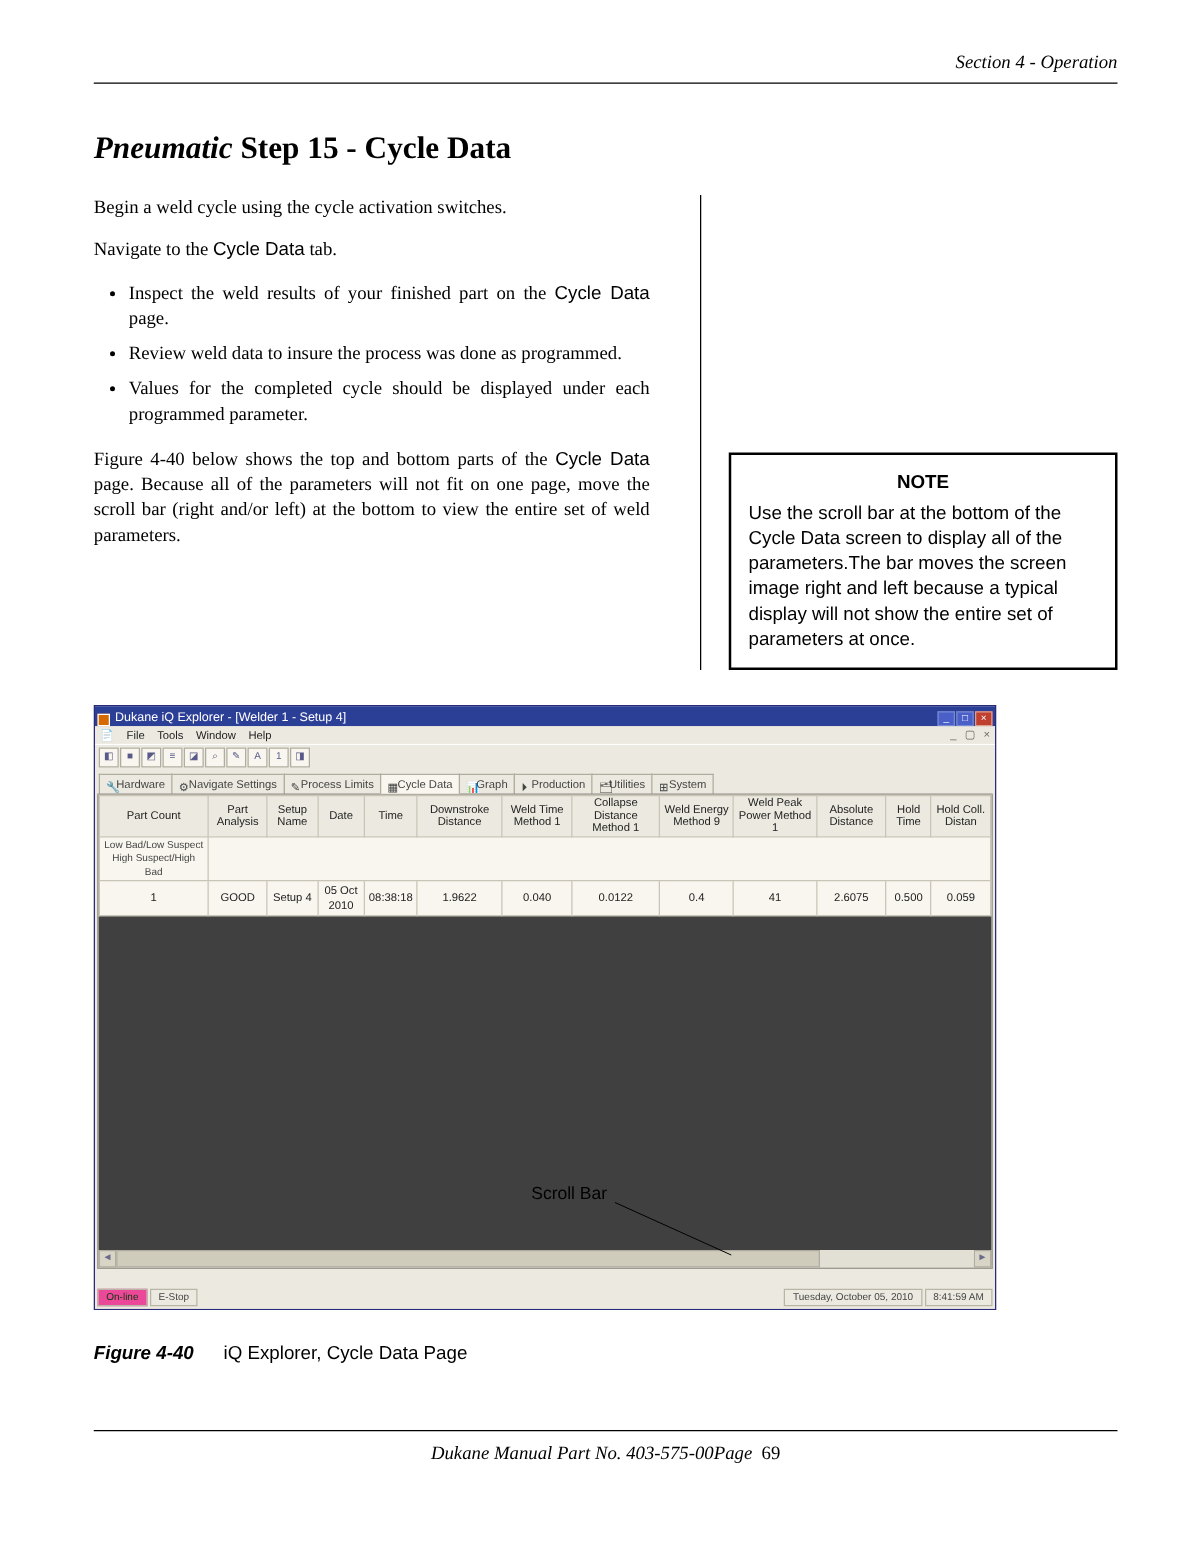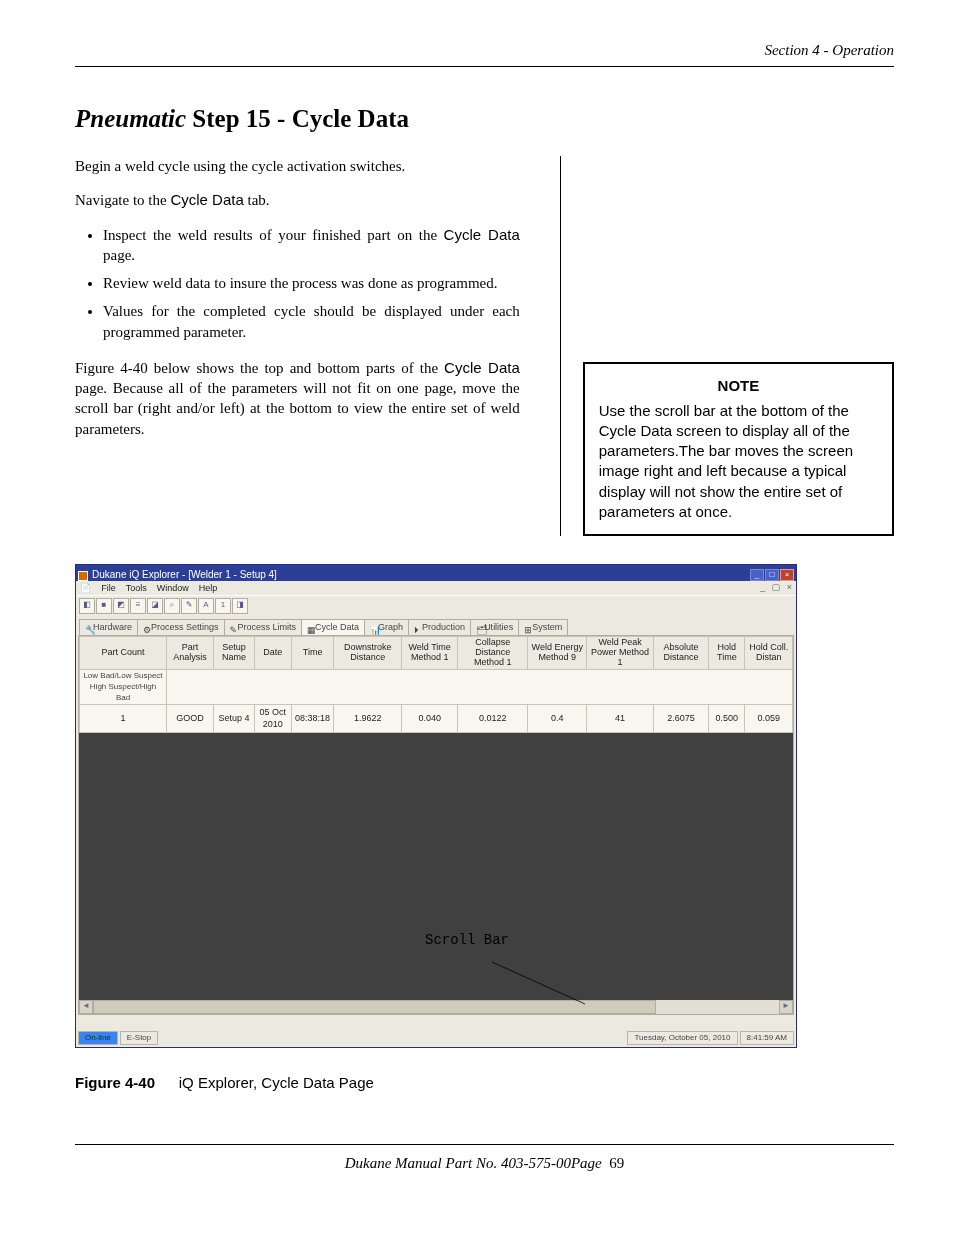--- a/index.html
+++ b/index.html
@@ -57,21 +57,21 @@
     text-align: left;
     line-height: 1.35;
     margin-top: 44px;
   }
   .note-title { text-align: center; font-weight: bold; margin-bottom: 4px; }
 
   
   .annot-wrap { position: relative; margin-top: 6px; }
   .annot { font-family: Arial, Helvetica, sans-serif; font-size: 14px; position: absolute; }
   .annot.param { top: 0; left: 580px; }
-  .annot.scroll { bottom: 98px; left: 350px; font-family: Liberation Mono, monospace; }
+  .annot.scroll { bottom: 84px; left: 350px; }
   svg.line { position: absolute; overflow: visible; pointer-events: none; }
 
   
   .screenshot {
     margin-top: 28px;
     width: 720px;
     border: 1px solid #2a2a7a;
     background: #eceae0;
     font-family: Tahoma, Arial, sans-serif;
     font-size: 9px;
@@ -111,25 +111,25 @@
   .dtable th { background: #eceae0; height: 22px; line-height: 1.1; }
   .dtable td { background: #f8f6ee; }
   .sub-row td { font-size: 8px; color: #444; margin-left: 43px; }
   .hscroll { position: absolute; bottom: 0; left: 0; right: 0; height: 14px; background: #e6e4da; display: flex; align-items: center; }
   .hscroll .arrow { width: 14px; height: 14px; background: #d8d5c6; border: 1px solid #b0ada0; box-sizing: border-box; text-align: center; font-size: 8px; line-height: 10px; color: #6a6a8a;}
   .hscroll .track { flex: 1; height: 14px; position: relative; background: #e2e0d4; }
   .hscroll .thumb { position: absolute; left: 0; width: 82%; height: 100%; background: #d0ccbc; border: 1px solid #b0ada0; box-sizing: border-box; }
 
   .statusbar { display: flex; align-items: center; font-size: 8px; color: #444; padding: 2px; gap: 2px; background: #eceae0; }
   .statusbar .cell { border: 1px solid #b8b5a6; padding: 0 6px; height: 12px; line-height: 12px; }
-  .statusbar .online { background: #3b82f6; color: #0a3a0a; }
+  .statusbar .online { background: #ec4899; color: #0a3a0a; }
   .statusbar .spacer2 { flex: 1; }
 
   .fig-cap { margin-top: 25px; font-size: 15px; }
-  .fig-cap b { font-family: Arial, sans-serif; }
+  .fig-cap b { font-family: Arial, sans-serif; font-style: italic; }
   .fig-cap .desc { font-family: Arial, sans-serif; margin-left: 20px; }
 
   .footer { margin-top: 50px; border-top: 1px solid #000; padding-top: 8px; display: flex; justify-content: center; font-style: italic; font-size: 15px; }
   .footer .pg { font-style: italic; }
 </style>
 </head>
 <body>
 
 <div class="section-label">Section 4 - Operation</div>
 <div class="header-line"></div>
@@ -196,21 +196,21 @@
       <span class="tbtn">1</span>
       <span class="tbtn">◨</span>
     </div>
     <div class="tabbar">
       <span class="tab">
           <span class="dot">🔧</span>
           <span>Hardware</span>
         </span>
       <span class="tab">
           <span class="dot">⚙</span>
-          <span>Process Settings</span>
+          <span>Navigate Settings</span>
         </span>
       <span class="tab">
           <span class="dot">✎</span>
           <span>Process Limits</span>
         </span>
       <span class="tab active">
           <span class="dot">▦</span>
           <span>Cycle Data</span>
         </span>
       <span class="tab">

